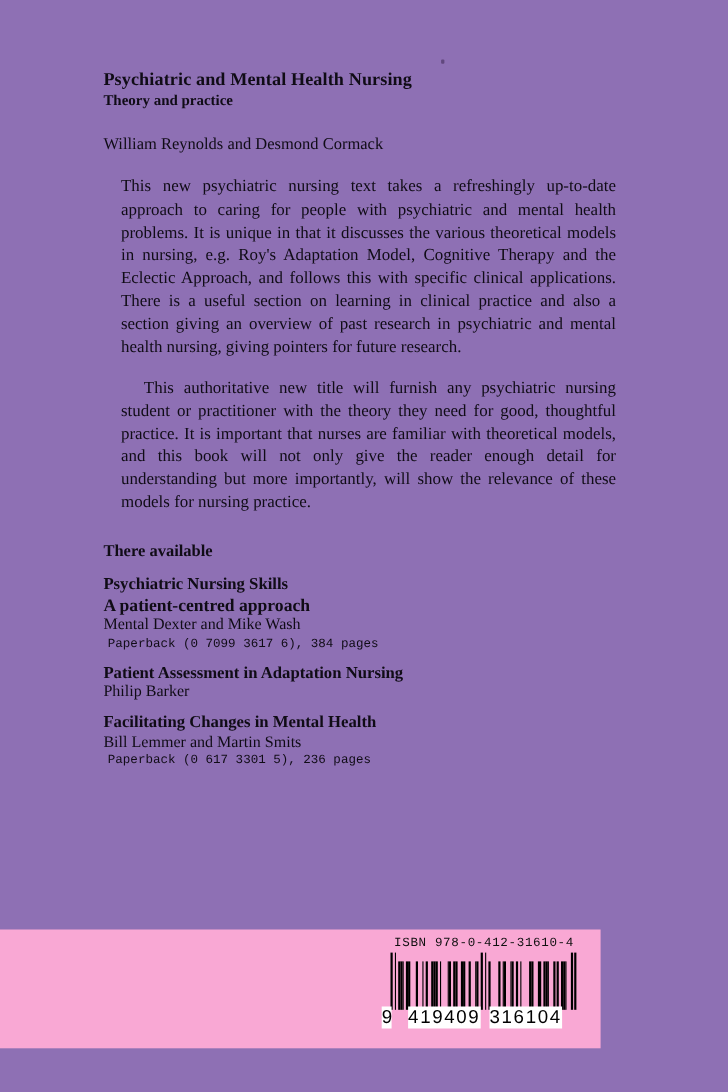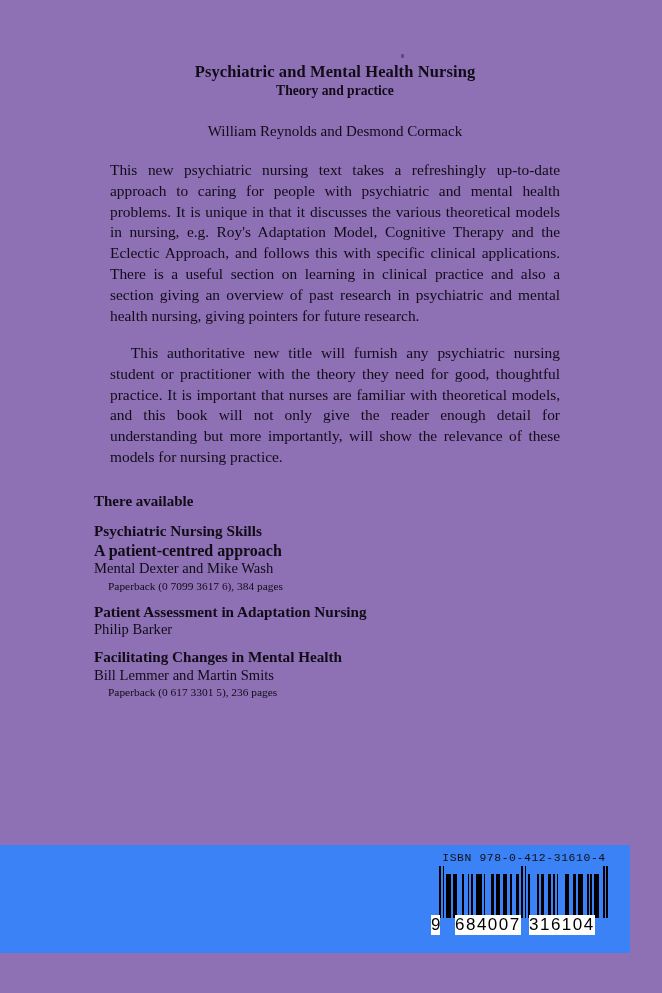--- a/index.html
+++ b/index.html
@@ -28,21 +28,21 @@
     opacity: .65;
     border-radius: 1px;
   }
   .content {
     position: absolute;
     left: 94px;
     top: 0;
     width: 482px;
   }
   
-  .title-block { padding-top: 62px; text-align: center; }
+  .title-block { padding-top: 62px; }
   .book-title {
     font-size: 16.5px;
     font-weight: bold;
     letter-spacing: .1px;
     line-height: 1.18;
     margin: 0;
   }
   .book-subtitle {
     font-size: 13.6px;
     font-weight: bold;
@@ -88,30 +88,31 @@
     margin: 0;
   }
   .ai-authors {
     font-size: 14.6px;
     line-height: 1.22;
     margin: 0;
   }
   .ai-meta {
     font-size: 11.4px;
     line-height: 1.3;
-    margin: 1px 0 0 14px;
+    margin: 1px 0 0 4px;
+    font-family: Liberation Mono, monospace;
   }
   
   .footer-band {
     position: absolute;
     left: 0;
     top: 845px;
-    width: 630px;
+    width: 546px;
     height: 108px;
-    background: #3b82f6;
+    background: #f9a8d4;
   }
   .isbn-area {
     position: absolute;
     right: 16px;
     top: 7px;
     width: 180px;
     text-align: center;
   }
   .isbn-text {
     font-family: "Liberation Mono", "DejaVu Sans Mono", monospace;
@@ -300,20 +301,20 @@
             <i class="short" style="width:1.789px"></i>
             <i class="short" style="width:1.789px"></i>
             <i class="w short" style="width:1.789px"></i>
             <i class="w short" style="width:1.789px"></i>
             <i class="tall" style="width:1.789px"></i>
             <i class="w tall" style="width:1.789px"></i>
             <i class="tall" style="width:1.789px"></i>
           </div>
         <div class="digits">
           <span class="d-lead">9</span>
-          <span class="d-left">684007</span>
+          <span class="d-left">419409</span>
           <span class="d-right">316104</span>
         </div>
       </div>
     </div>
   </div>
 
 </div>
 
 </body></html>

